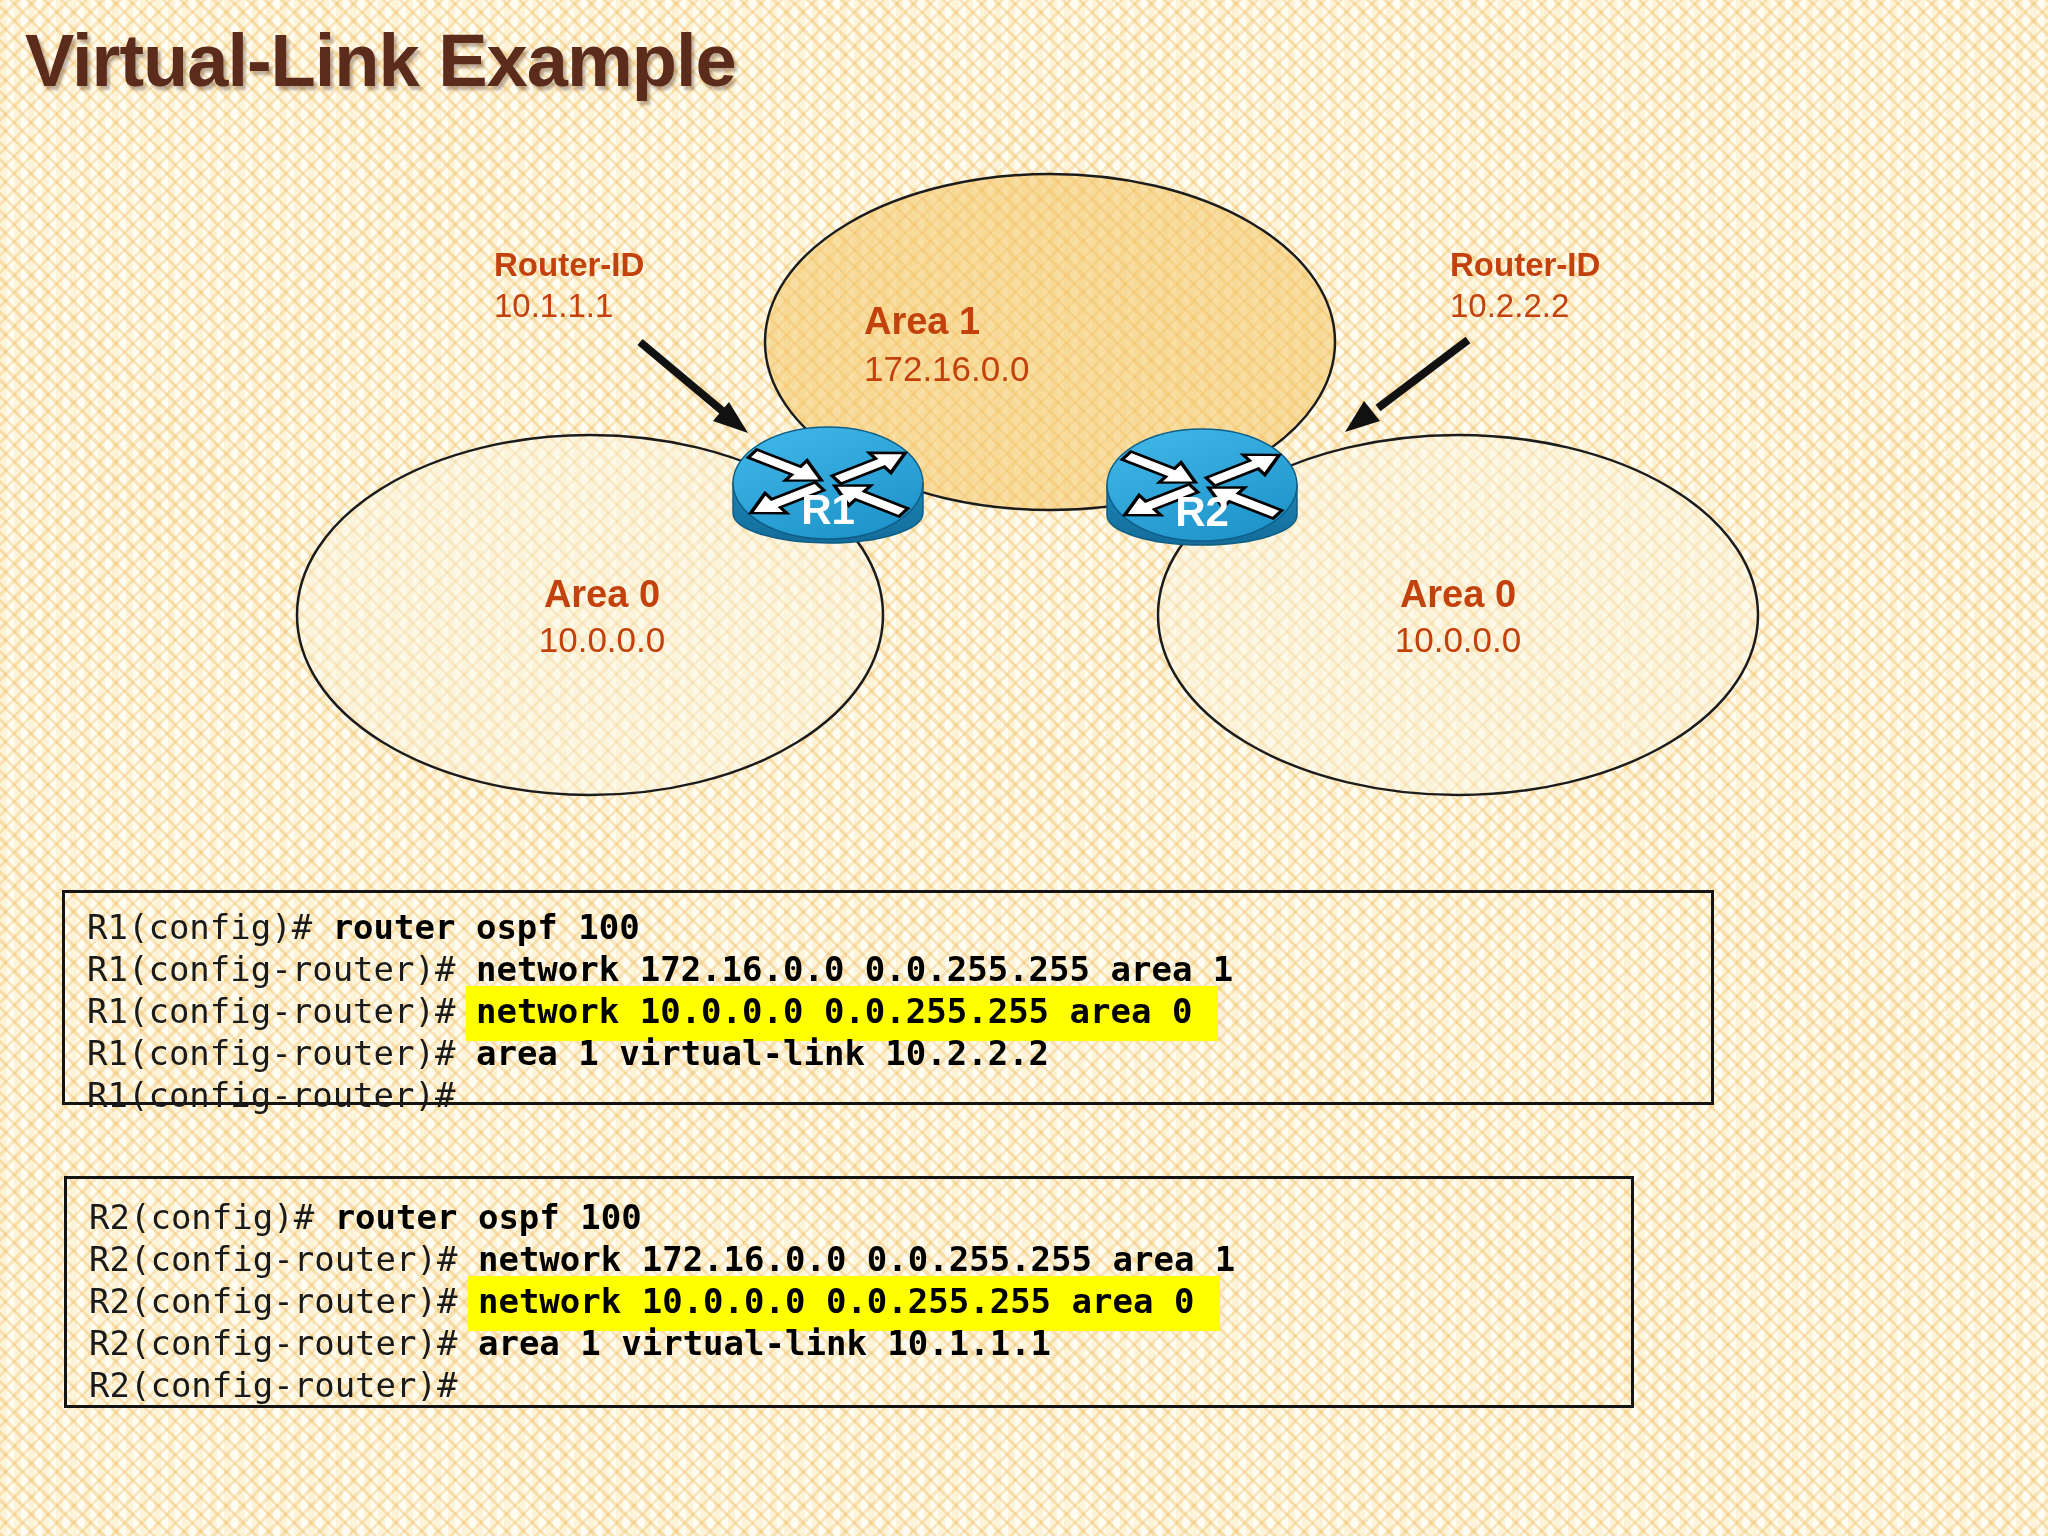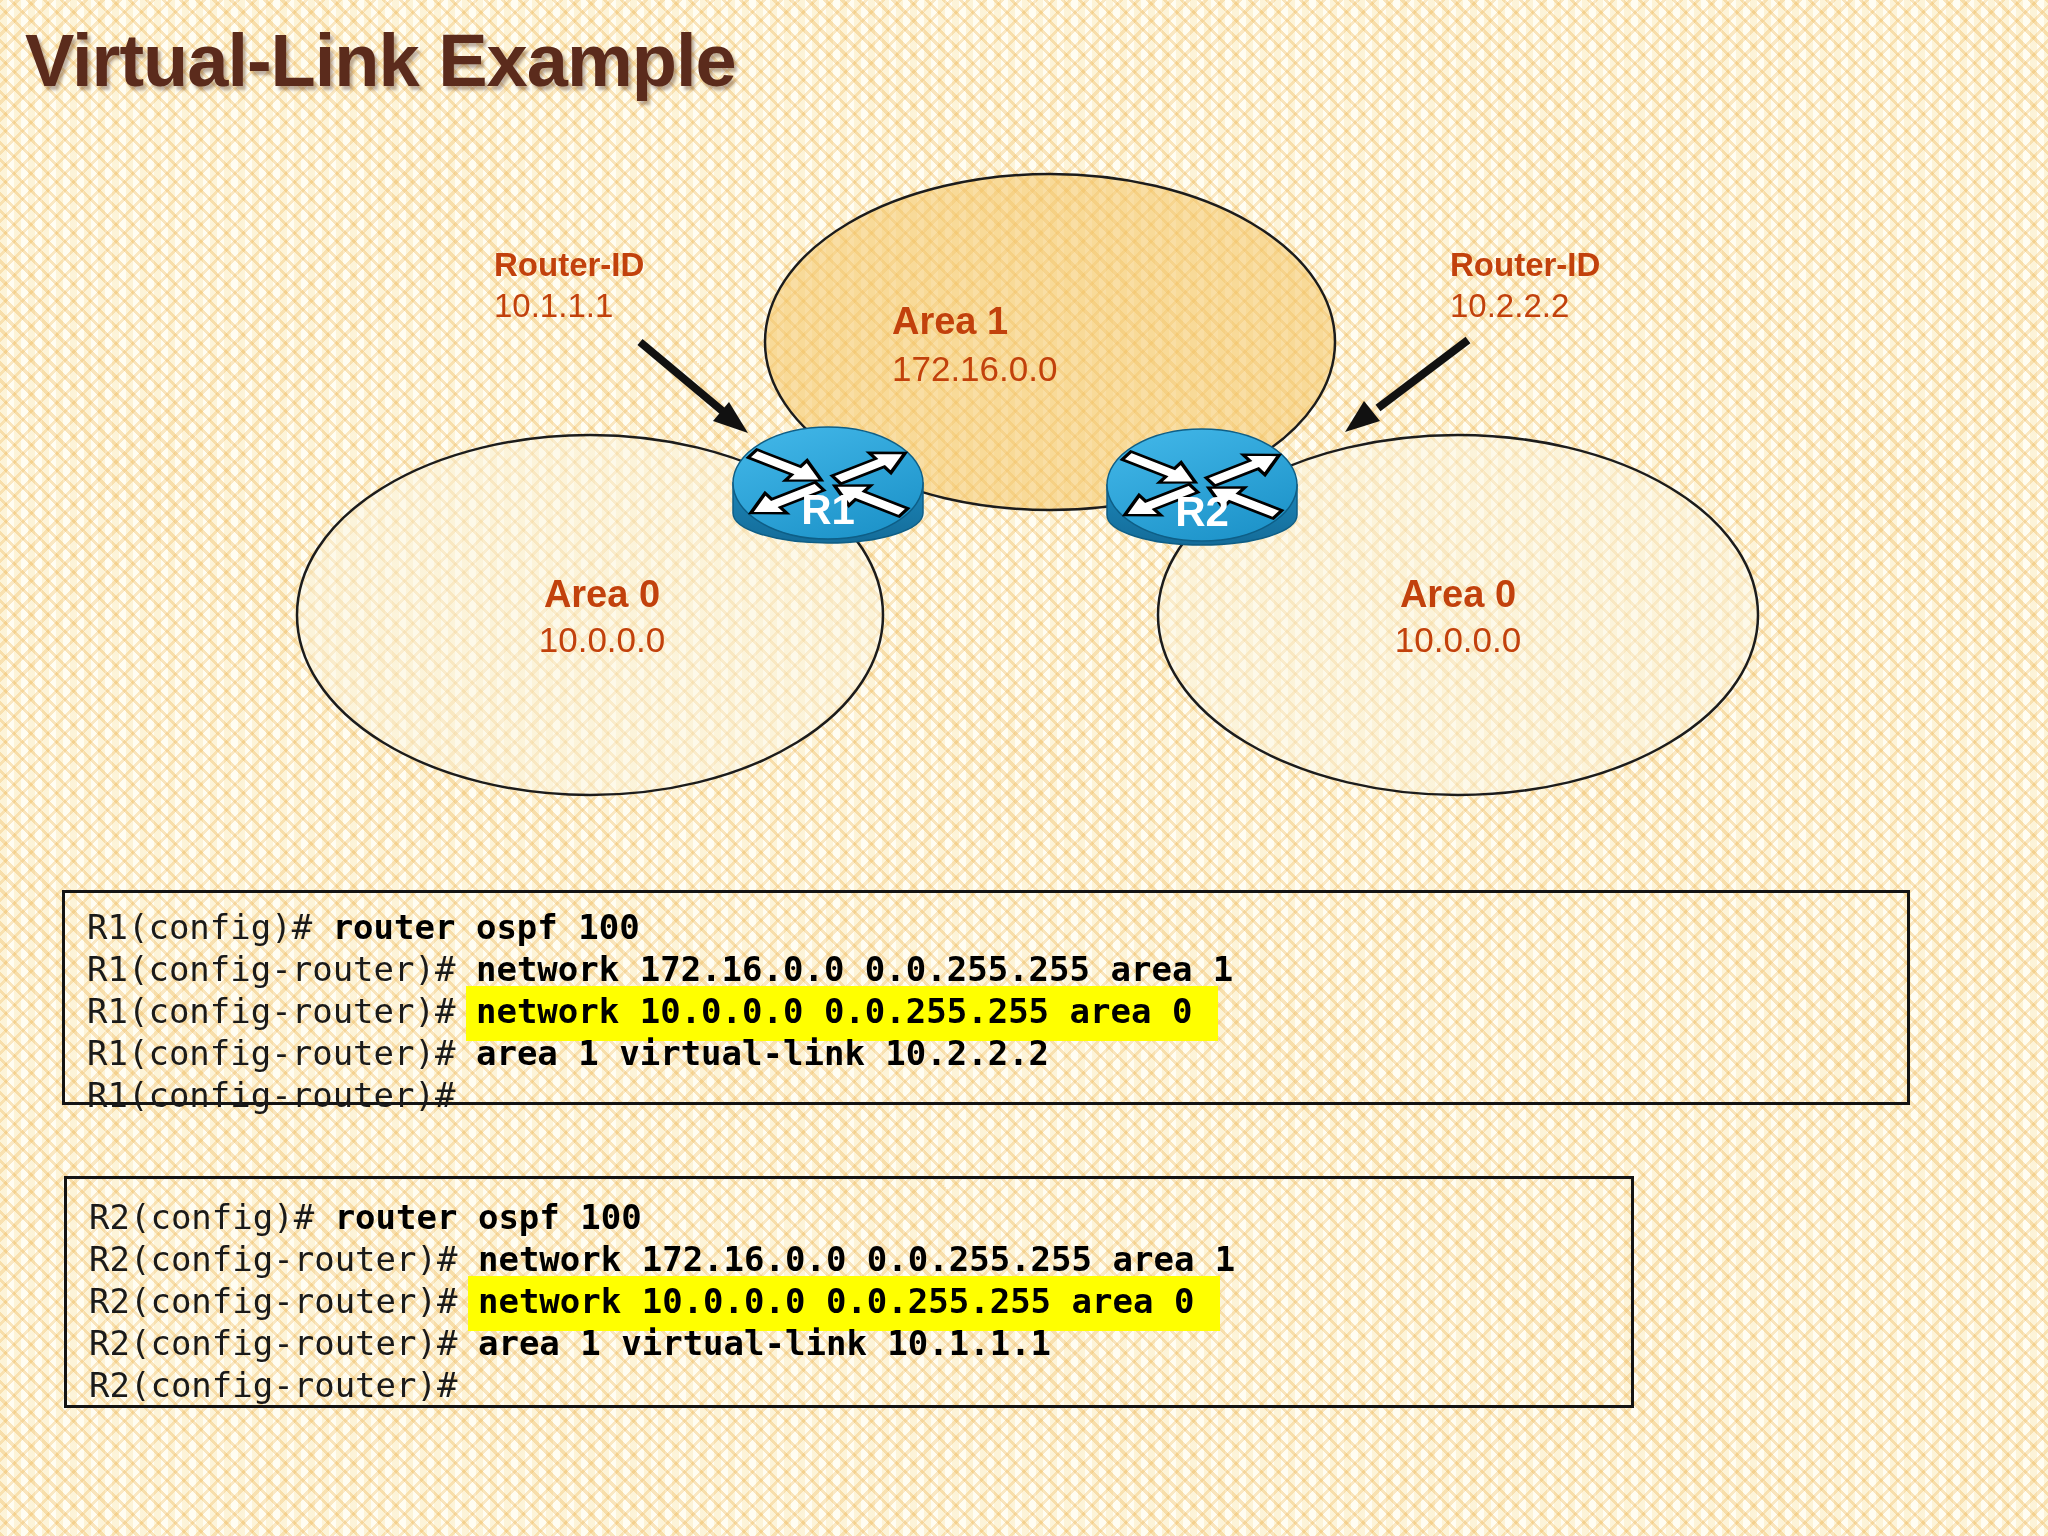--- a/index.html
+++ b/index.html
@@ -20,36 +20,36 @@
     color:var(--title-color,#5b2b1c);
     text-shadow:3px 4px 3px rgba(110,80,60,0.45);
     font-family:Liberation Sans, sans-serif;
   }
 
   .diagram-svg{position:absolute;left:0;top:0;}
 
   .lbl{position:absolute;color:#c2410c;}
   .lbl .b{font-weight:bold;}
   .routerid-label{font-size:33px;line-height:41px;}
-  .area1-label{left:892px;top:298px;font-size:35px;line-height:47px;}
+  .area1-label{left:864px;top:298px;font-size:35px;line-height:47px;}
   .area1-label .b{font-size:38px;}
   .area0-label{width:320px;text-align:center;top:572px;font-size:35px;line-height:45px;}
   .area0-label .b{font-size:38px;}
 
   .cfgbox{
     position:absolute;border:3px solid #141414;
     font-family:"DejaVu Sans Mono","Liberation Mono",monospace;
     font-size:34px;line-height:42px;color:#1a1a1a;
     padding-left:22px;box-sizing:border-box;
   }
   .cfgbox .line{white-space:pre;}
   .cfgbox .prompt{white-space:pre;font-weight:normal;}
   .cfgbox .cmd{white-space:pre;font-weight:bold;color:#000;}
   .cfgbox .hl{background:var(--hl,#ffff00);padding:5px 26px 10px 10px;margin-left:-10px;}
-  #cfgbox-r1{left:62px;top:890px;width:1848px;height:215px;padding-top:13px;}
+  #cfgbox-r1{left:62px;top:890px;width:1652px;height:215px;padding-top:13px;}
   #cfgbox-r2{left:64px;top:1176px;width:1570px;height:232px;padding-top:17px;}
 </style>
 </head>
 <body>
 
 <div class="stage">
 
   <h1 class="slide-title">Virtual-Link Example</h1>
 
   <svg class="diagram-svg" width="2048" height="870" viewBox="0 0 2048 870">

